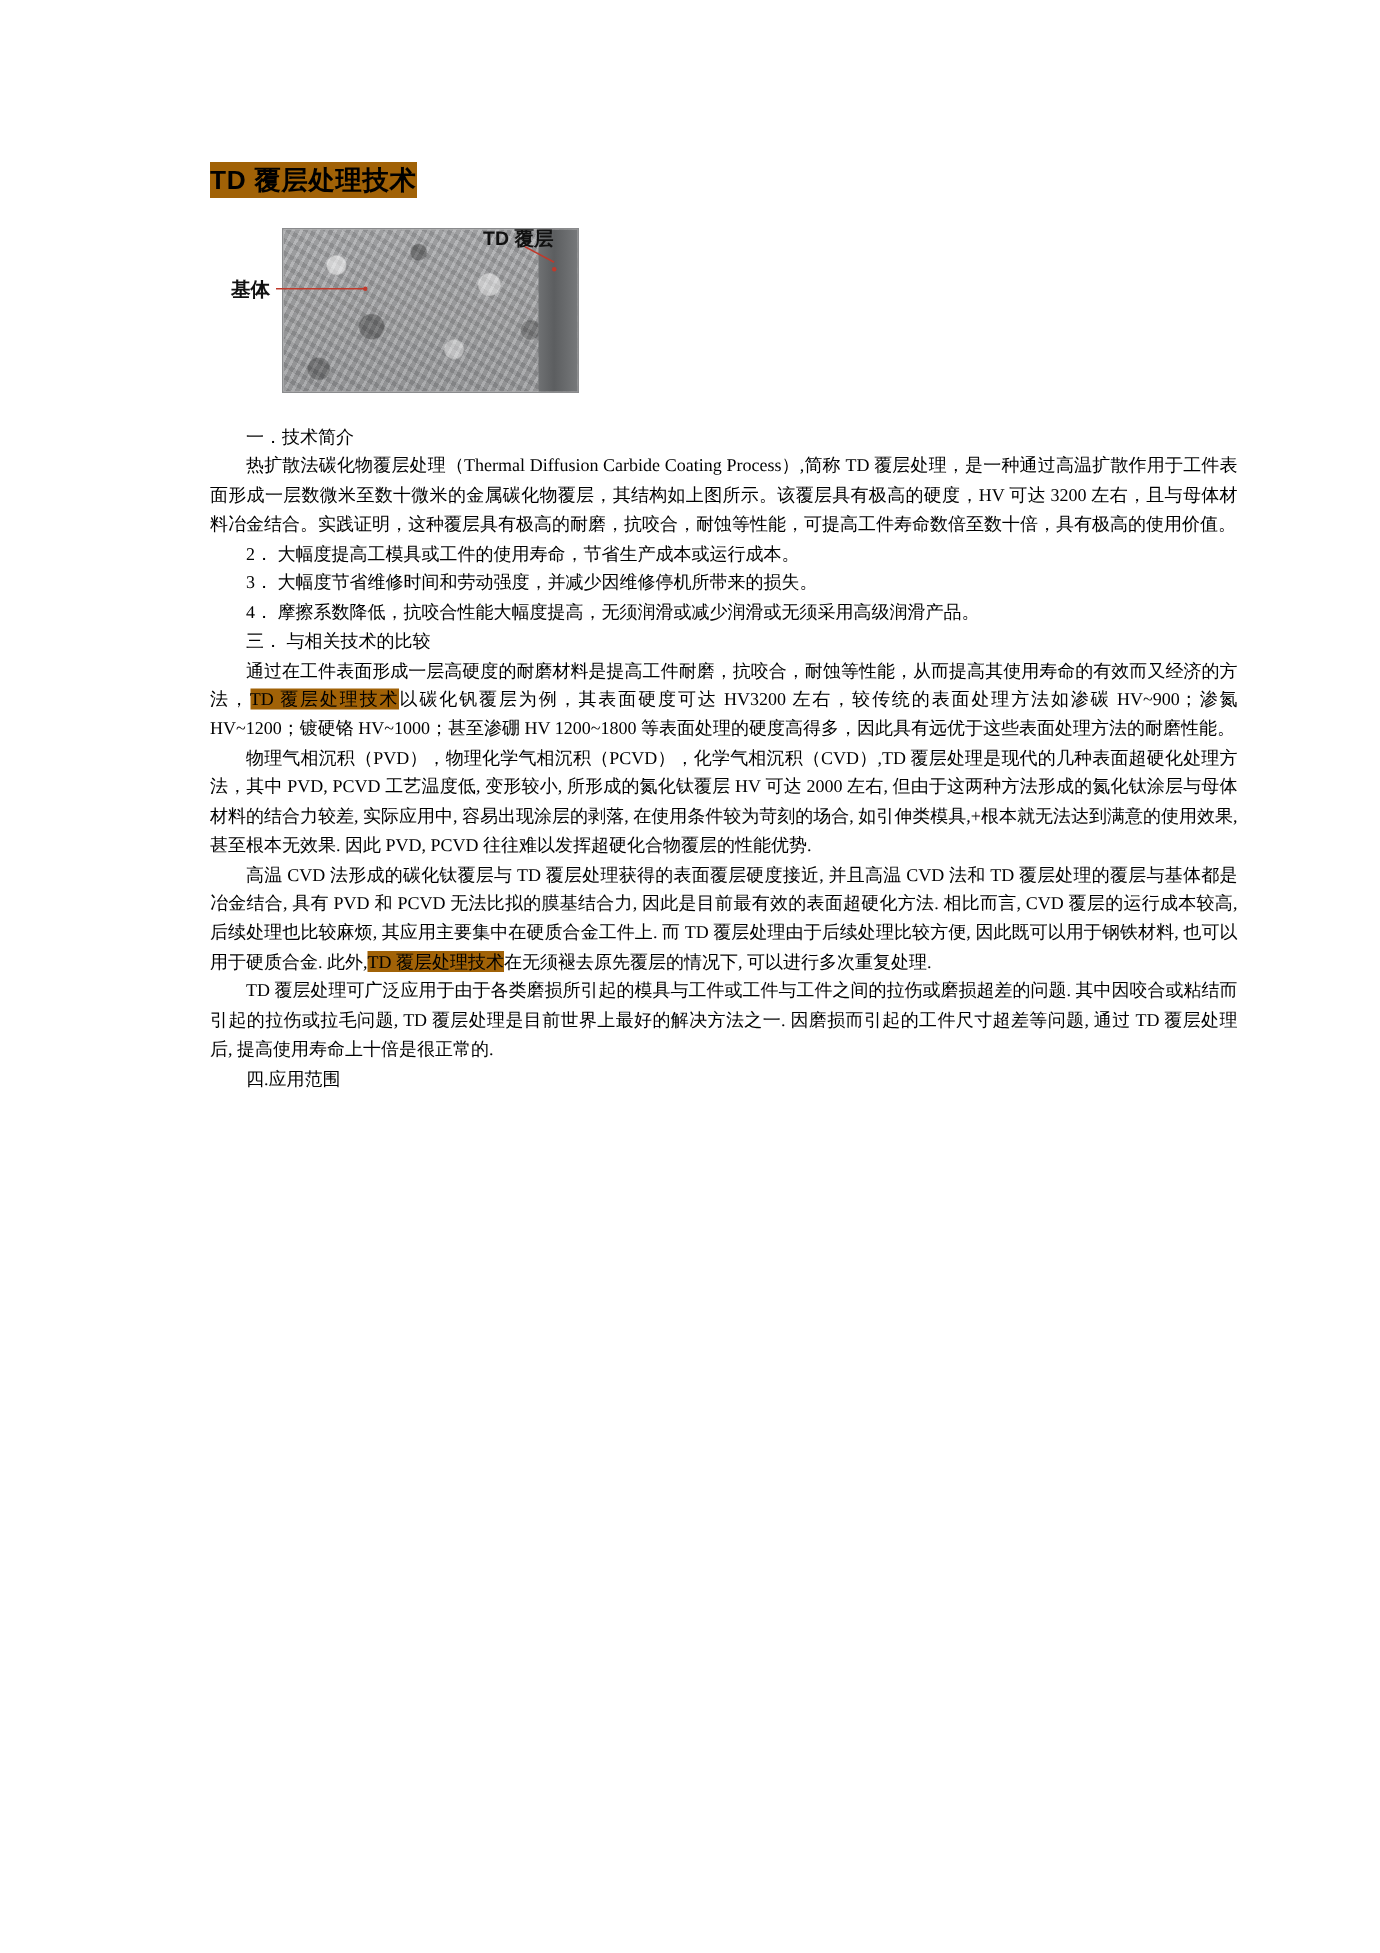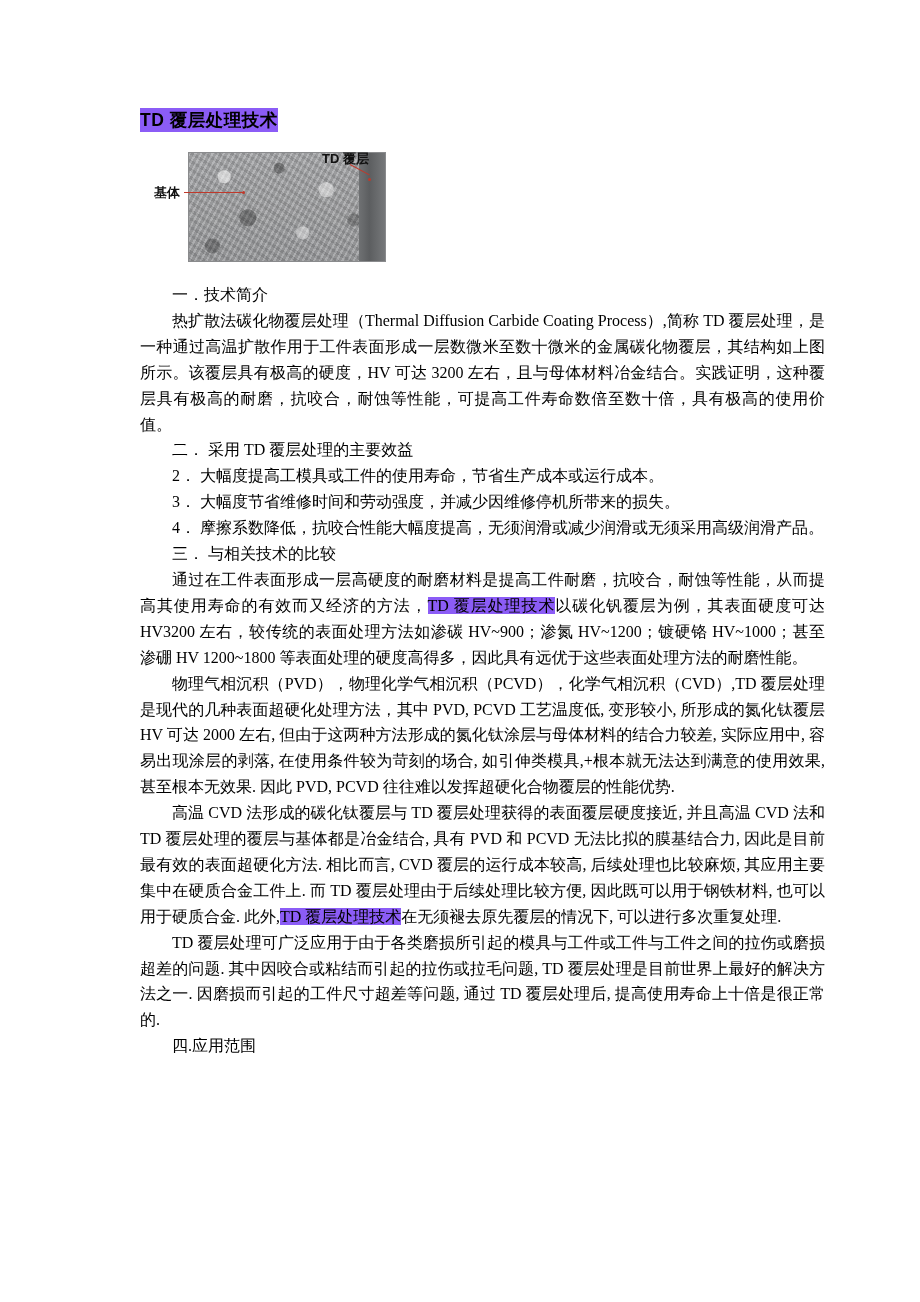--- a/index.html
+++ b/index.html
@@ -24,21 +24,21 @@
   }
   .doc-title {
     font-family: "Liberation Sans", "DejaVu Sans", sans-serif;
     font-size: 17.5px;
     font-weight: bold;
     letter-spacing: 0.5px;
     margin: 0 0 14px 0;
     display: inline-block;
   }
   .hl {
-    background: #8b5cf6;
+    background: #a16207;
   }
   .figure-wrap {
     position: relative;
     width: 240px;
     height: 110px;
     margin: 6px 0 20px 14px;
   }
   .micrograph {
     position: absolute;
     left: 34px;
@@ -88,21 +88,21 @@
     position: absolute;
     width: 3px; height: 3px;
     background: #c0392b;
     border-radius: 50%;
   }
   .dot.d1 { left: 88px; top: 39px; }
   .dot.d2 { left: 214px; top: 26px; }
 
   p.body {
     margin: 0;
-    font-size: 16px;
+    font-size: 12px;
     line-height: 1.62;
     text-align: justify;
     text-justify: inter-ideograph;
   }
   p.indent { text-indent: 2em; }
   .num-indent { text-indent: 2em; }
   .section-head { text-indent: 2em; }
 </style>
 </head>
 <body>
@@ -121,21 +121,20 @@
     <div class="leader l2"></div>
     <div class="dot d1"></div>
     <div class="dot d2"></div>
   </div>
 
   
   <p class="body section-head">一．技术简介</p>
   <p class="body indent">热扩散法碳化物覆层处理（Thermal Diffusion Carbide Coating Process）,简称 TD 覆层处理，是一种通过高温扩散作用于工件表面形成一层数微米至数十微米的金属碳化物覆层，其结构如上图所示。该覆层具有极高的硬度，HV 可达 3200 左右，且与母体材料冶金结合。实践证明，这种覆层具有极高的耐磨，抗咬合，耐蚀等性能，可提高工件寿命数倍至数十倍，具有极高的使用价值。</p>
 
   
-  <p class="body section-head">二． 采用 TD 覆层处理的主要效益</p>
   <p class="body num-indent">2． 大幅度提高工模具或工件的使用寿命，节省生产成本或运行成本。</p>
   <p class="body num-indent">3． 大幅度节省维修时间和劳动强度，并减少因维修停机所带来的损失。</p>
   <p class="body num-indent">4． 摩擦系数降低，抗咬合性能大幅度提高，无须润滑或减少润滑或无须采用高级润滑产品。</p>
 
   
   <p class="body section-head">三． 与相关技术的比较</p>
   <p class="body indent"><span>通过在工件表面形成一层高硬度的耐磨材料是提高工件耐磨，抗咬合，耐蚀等性能，从而提高其使用寿命的有效而又经济的方法，</span><span class="hl">TD 覆层处理技术</span><span>以碳化钒覆层为例，其表面硬度可达 HV3200 左右，较传统的表面处理方法如渗碳 HV~900；渗氮 HV~1200；镀硬铬 HV~1000；甚至渗硼 HV 1200~1800 等表面处理的硬度高得多，因此具有远优于这些表面处理方法的耐磨性能。</span></p>
   <p class="body indent">物理气相沉积（PVD），物理化学气相沉积（PCVD），化学气相沉积（CVD）,TD 覆层处理是现代的几种表面超硬化处理方法，其中 PVD, PCVD 工艺温度低, 变形较小, 所形成的氮化钛覆层 HV 可达 2000 左右, 但由于这两种方法形成的氮化钛涂层与母体材料的结合力较差, 实际应用中, 容易出现涂层的剥落, 在使用条件较为苛刻的场合, 如引伸类模具,+根本就无法达到满意的使用效果, 甚至根本无效果. 因此 PVD, PCVD 往往难以发挥超硬化合物覆层的性能优势.</p>
   <p class="body indent"><span>高温 CVD 法形成的碳化钛覆层与 TD 覆层处理获得的表面覆层硬度接近, 并且高温 CVD 法和 TD 覆层处理的覆层与基体都是冶金结合, 具有 PVD 和 PCVD 无法比拟的膜基结合力, 因此是目前最有效的表面超硬化方法. 相比而言, CVD 覆层的运行成本较高, 后续处理也比较麻烦, 其应用主要集中在硬质合金工件上. 而 TD 覆层处理由于后续处理比较方便, 因此既可以用于钢铁材料, 也可以用于硬质合金. 此外,</span><span class="hl">TD 覆层处理技术</span><span>在无须褪去原先覆层的情况下, 可以进行多次重复处理.</span></p>
 

